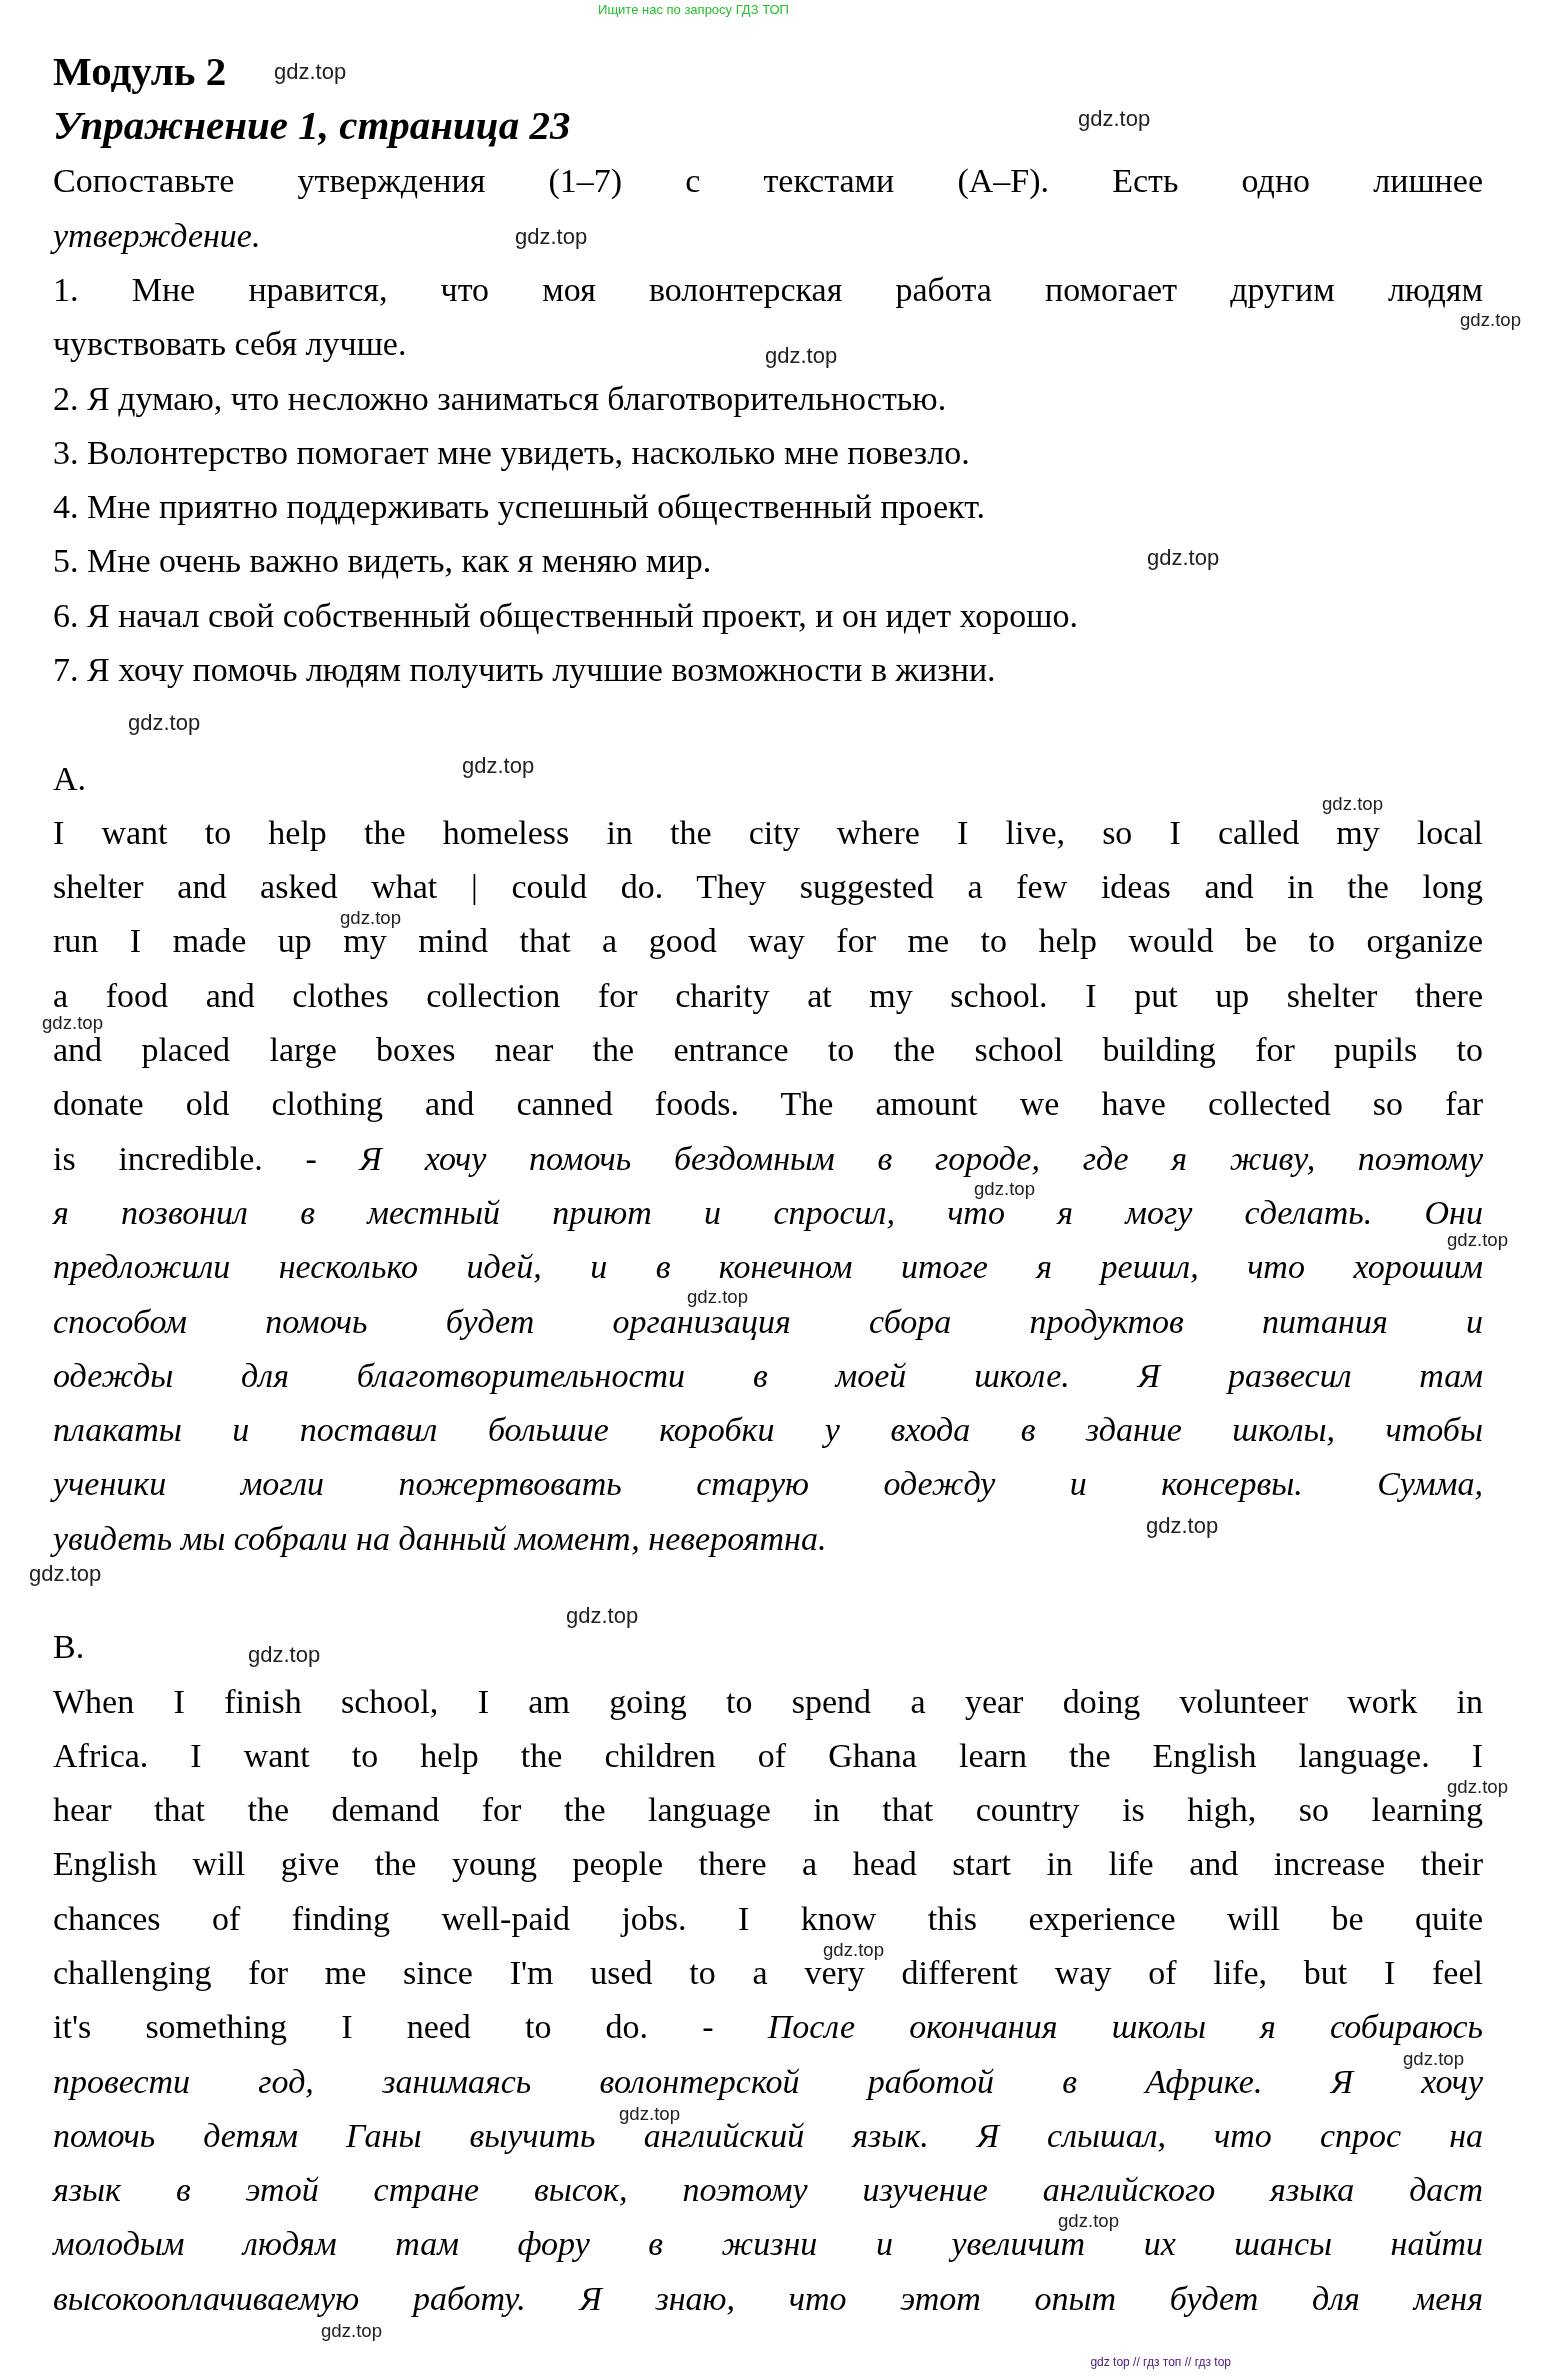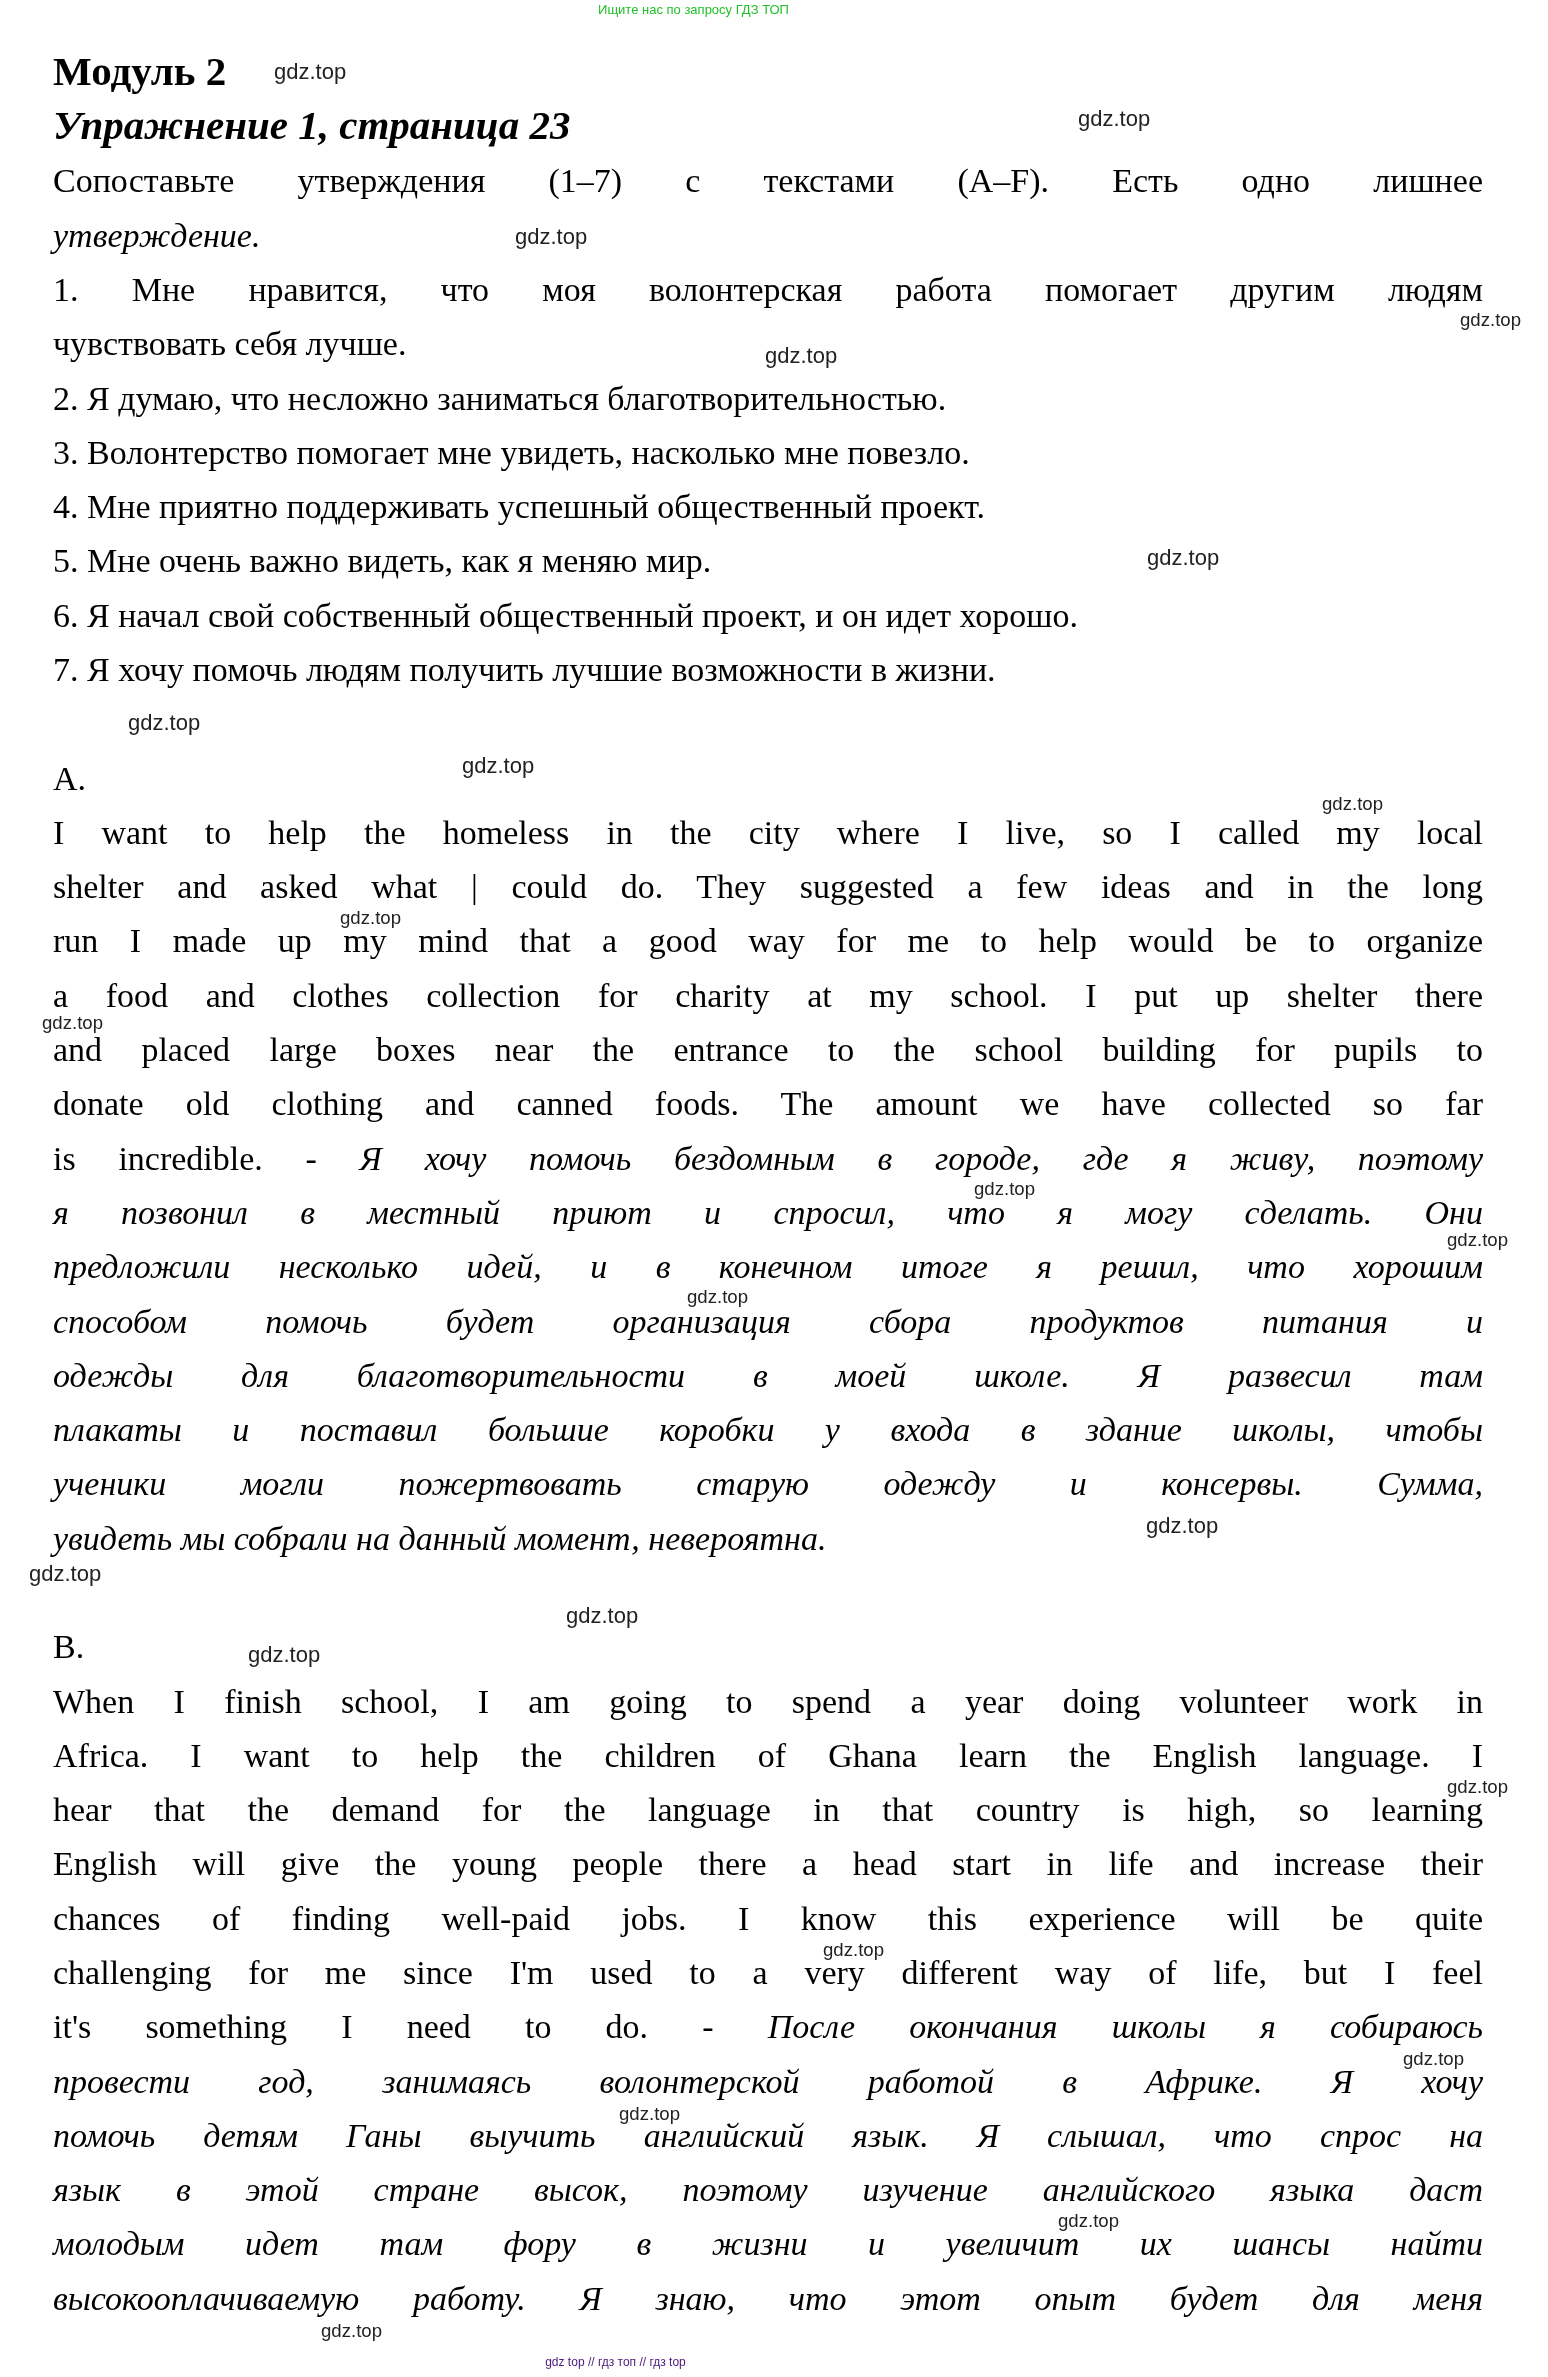--- a/index.html
+++ b/index.html
@@ -1,20 +1,20 @@
 <!DOCTYPE html>
 <html style="font-size:13px"><head>
 <meta charset="utf-8">
 <style>
   html, body { margin:0; padding:0; background:#ffffff; }
   body { width:1549px; height:2377px; position:relative; overflow:hidden;
          font-family:"Liberation Serif", serif; color:#000; }
   .topbanner { position:absolute; top:1.6px; left:0; width:1387px; text-align:center;
                font-family:"Liberation Sans", sans-serif; font-size:13px; color:#22c12a; }
-  .footer { position:absolute; top:2355px; left:0; width:1231px; text-align:center;
+  .footer { position:absolute; top:2355px; left:0; width:1231px; text-align:right;
             font-family:"Liberation Sans", sans-serif; font-size:12px; color:#4b1a7a; }
   .h { position:absolute; left:53px; font-weight:bold; font-size:41px; line-height:49px; white-space:nowrap; }
   .line { position:absolute; left:53px; width:1430px; font-size:34px; line-height:49px;
           white-space:nowrap; }
   .just { text-align:justify; text-align-last:justify; white-space:normal; height:49px; overflow:visible; }
   .it { font-style:italic; }
   .wm { position:absolute; font-family:"Liberation Sans", sans-serif; font-size:22px;
         color:#222; white-space:nowrap; line-height:24px; }
   .wm.sm { font-size:18.6px; }
 </style>
@@ -58,21 +58,21 @@
 <div class="line just" style="top:1677px;">When I finish school, I am going to spend a year doing volunteer work in</div>
 <div class="line just" style="top:1731px;">Africa. I want to help the children of Ghana learn the English language. I</div>
 <div class="line just" style="top:1785px;">hear that the demand for the language in that country is high, so learning</div>
 <div class="line just" style="top:1839px;">English will give the young people there a head start in life and increase their</div>
 <div class="line just" style="top:1894px;">chances of finding well-paid jobs. I know this experience will be quite</div>
 <div class="line just" style="top:1948px;">challenging for me since I'm used to a very different way of life, but I feel</div>
 <div class="line just" style="top:2002px;"><span>it's something I need to do. - </span><span class="it">После окончания школы я собираюсь</span></div>
 <div class="line just it" style="top:2057px;">провести год, занимаясь волонтерской работой в Африке. Я хочу</div>
 <div class="line just it" style="top:2111px;">помочь детям Ганы выучить английский язык. Я слышал, что спрос на</div>
 <div class="line just it" style="top:2165px;">язык в этой стране высок, поэтому изучение английского языка даст</div>
-<div class="line just it" style="top:2219px;">молодым идет там фору в жизни и увеличит их шансы найти</div>
+<div class="line just it" style="top:2219px;">молодым людям там фору в жизни и увеличит их шансы найти</div>
 <div class="line just it" style="top:2274px;">высокооплачиваемую работу. Я знаю, что этот опыт будет для меня</div>
 
 <div class="wm" style="left:274px;top:60px;">gdz.top</div>
 <div class="wm" style="left:1078px;top:107px;">gdz.top</div>
 <div class="wm" style="left:515px;top:225px;">gdz.top</div>
 <div class="wm sm" style="left:1460px;top:308px;">gdz.top</div>
 <div class="wm" style="left:765px;top:344px;">gdz.top</div>
 <div class="wm" style="left:1147px;top:546px;">gdz.top</div>
 <div class="wm" style="left:128px;top:711px;">gdz.top</div>
 <div class="wm" style="left:462px;top:754px;">gdz.top</div>

